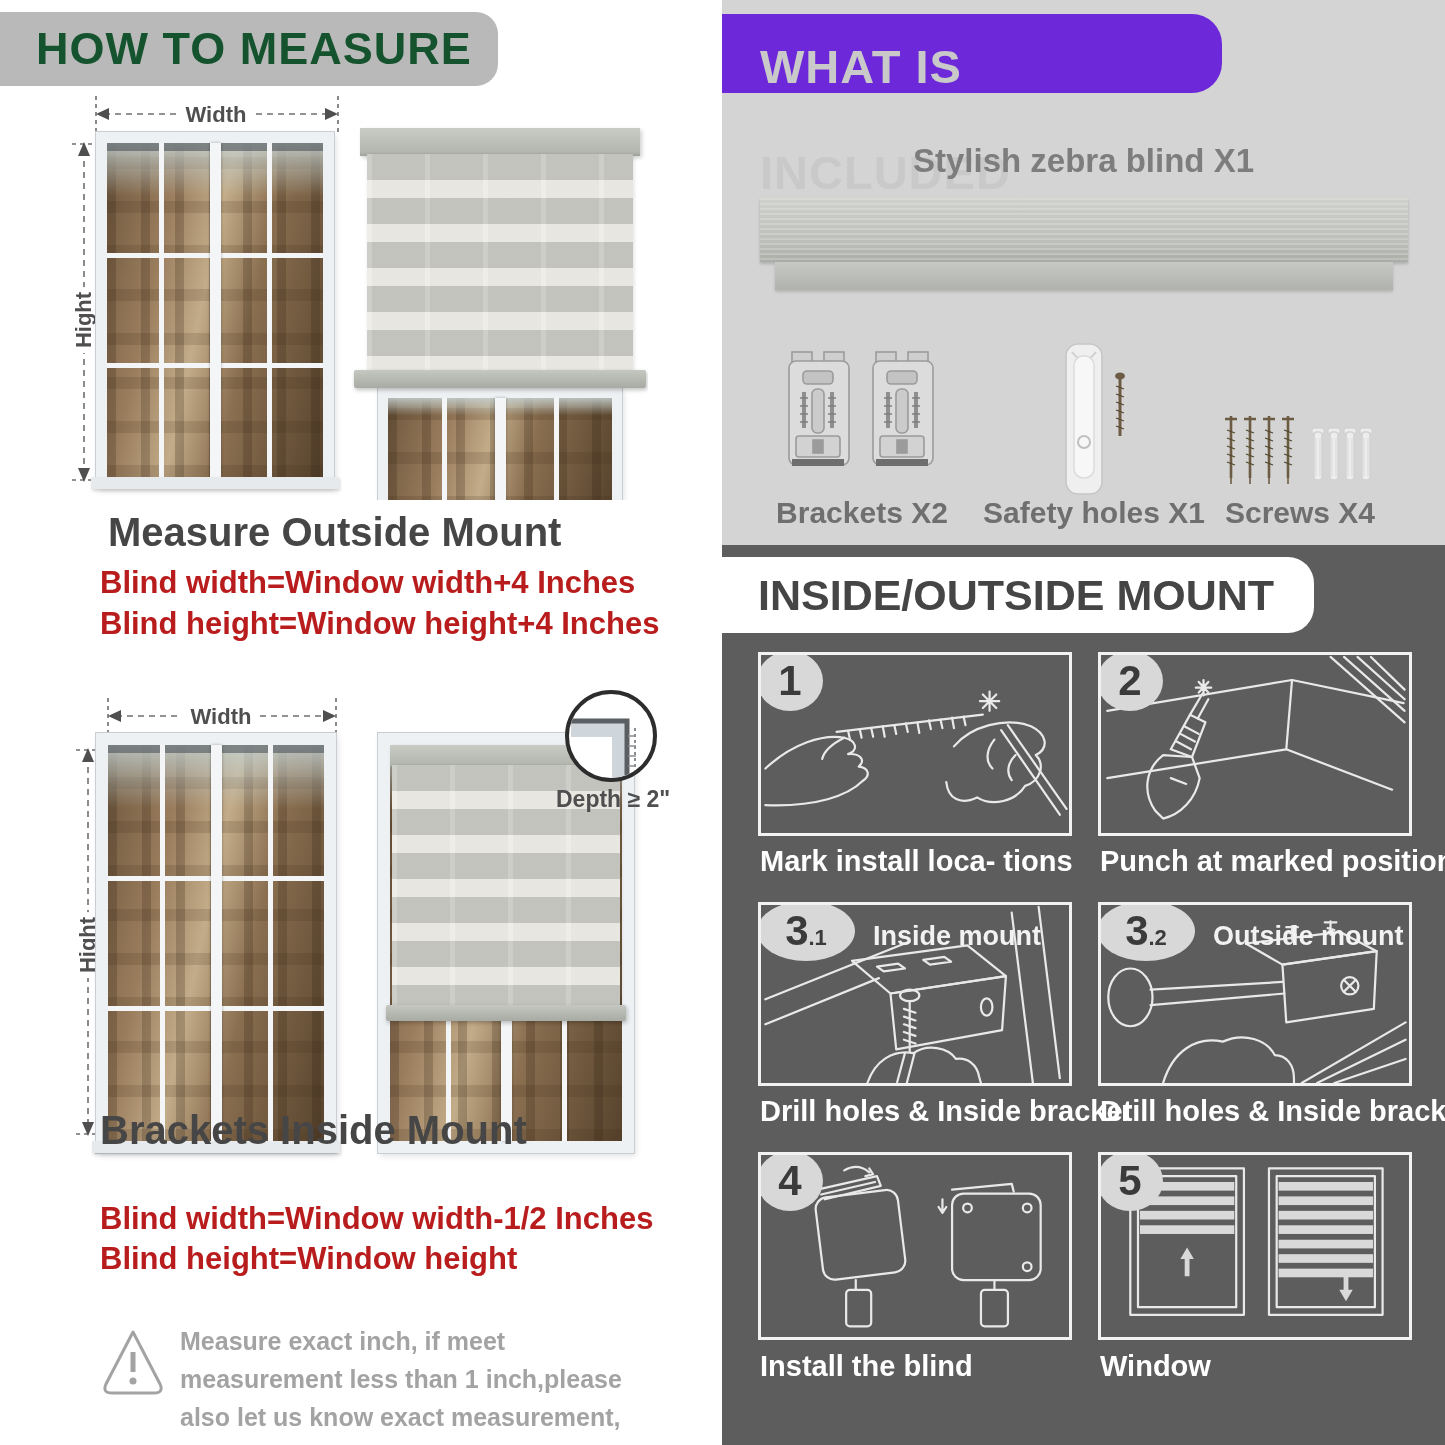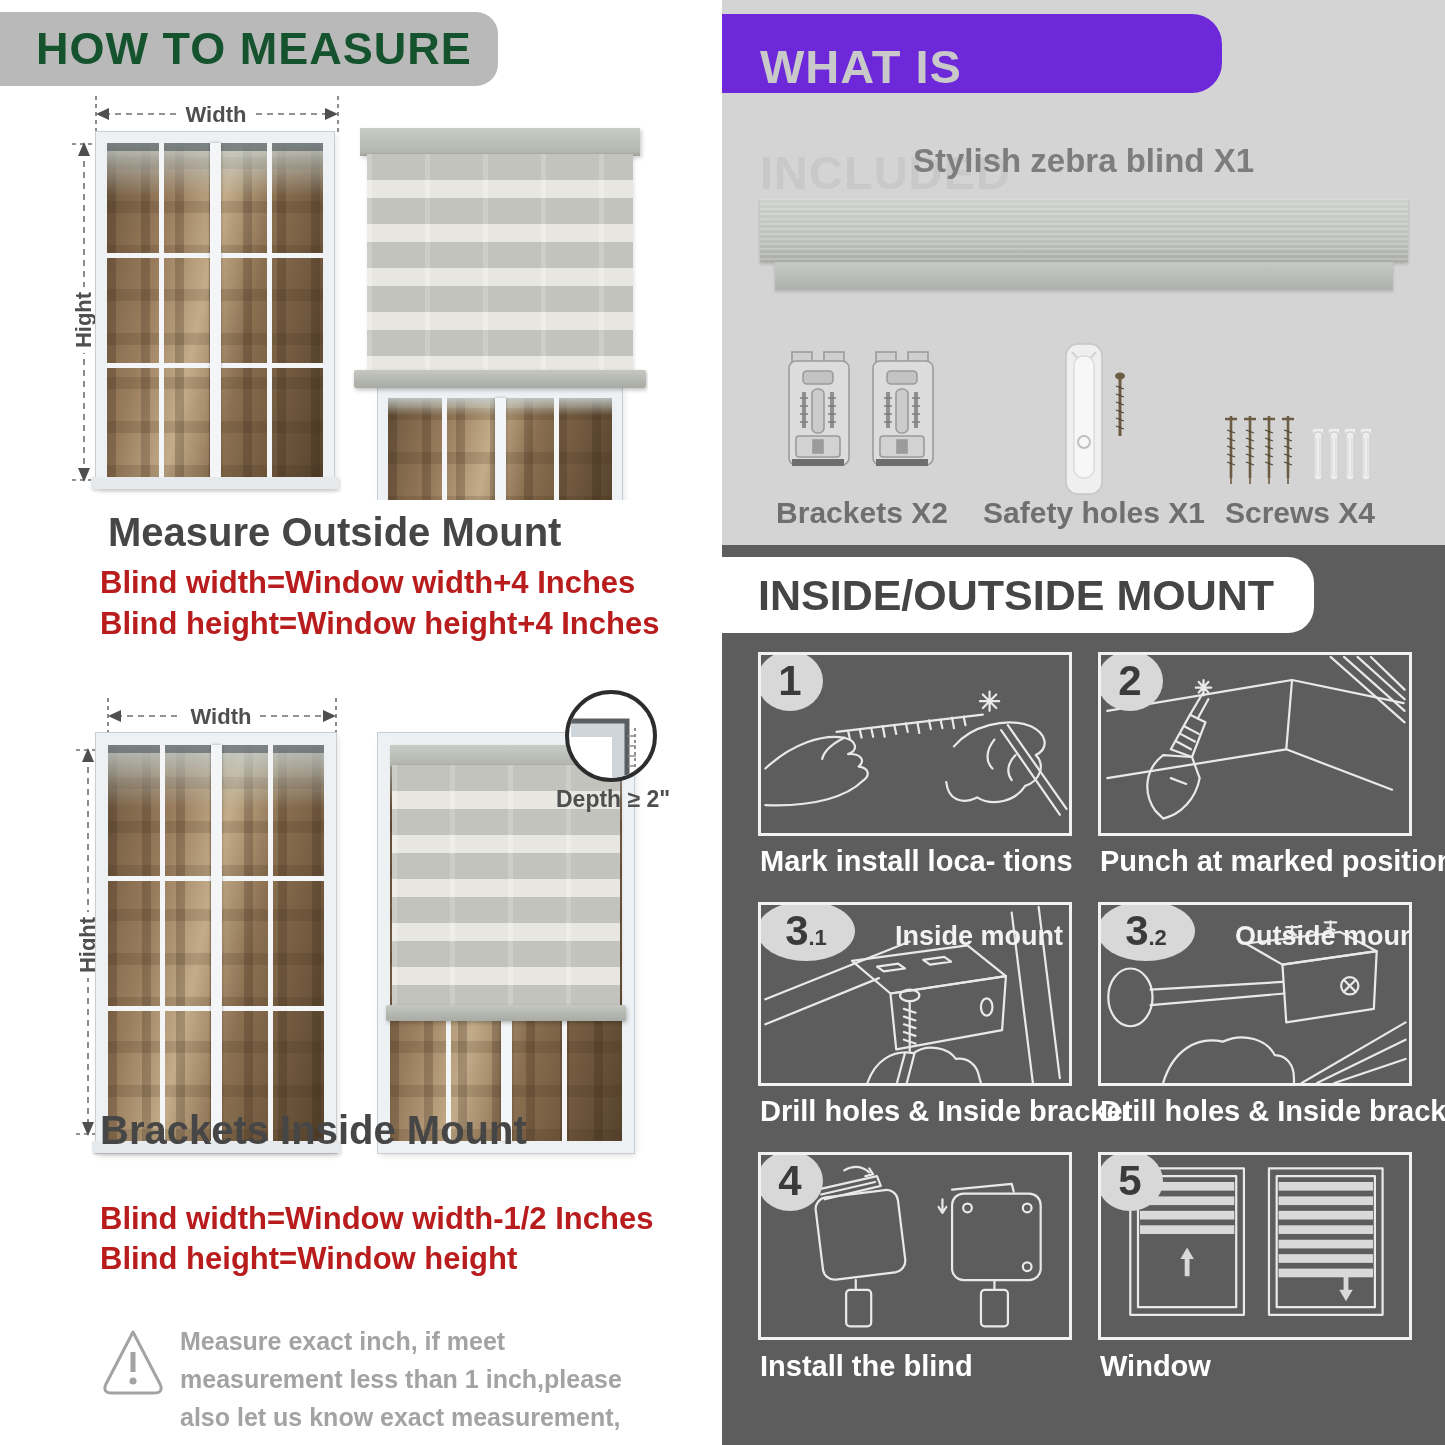--- a/index.html
+++ b/index.html
@@ -67,21 +67,21 @@
   .h1-mount{position:absolute;left:0;top:12px;width:592px;height:76px;background:#ffffff;
     border-radius:0 26px 26px 0;color:#454545;font-size:43px;font-weight:bold;line-height:76px;
     padding-left:36px;box-sizing:border-box;}
   .panel{position:absolute;width:314px;height:184px;border:3px solid #f2f2f2;box-sizing:border-box;overflow:hidden;}
   .panel svg.art{position:absolute;left:0;top:0;width:100%;height:100%;}
   .badge{position:absolute;top:-4px;left:-4px;width:66px;height:60px;background:#d8d8d8;border-radius:50%;
     display:flex;align-items:center;justify-content:center;color:#3b3b3b;font-weight:bold;}
   .badge .n{font-size:42px;}
   .badge .sub{font-size:22px;margin-top:14px;}
   .badge.wide{width:98px;}
-  .inner-label{position:absolute;left:112px;top:16px;font-size:27px;font-weight:bold;color:#f2f2f2;white-space:nowrap;margin-left:22px;}
+  .inner-label{position:absolute;left:112px;top:16px;font-size:27px;font-weight:bold;color:#f2f2f2;white-space:nowrap;}
   .caption{position:absolute;width:340px;font-size:29px;font-weight:bold;color:#ffffff;white-space:nowrap;}
 
   .sketch{stroke:#e9e9e9;fill:none;stroke-width:2.3;stroke-linecap:round;stroke-linejoin:round;}
   .dimline{stroke:#6f6f6f;stroke-width:1.6;}
 </style>
 </head>
 <body>
 
 <div id="canvas">
 

